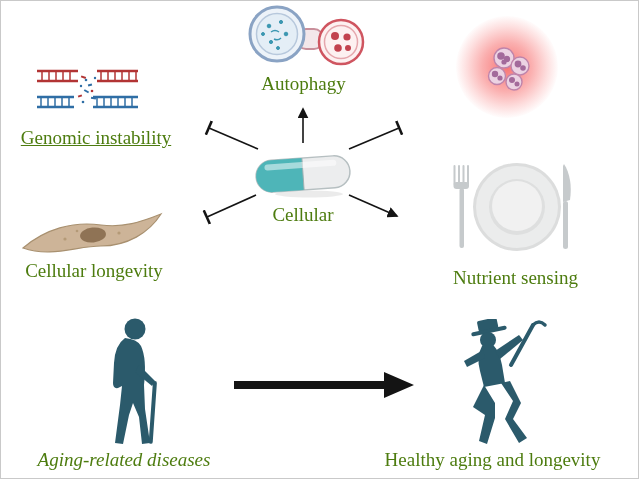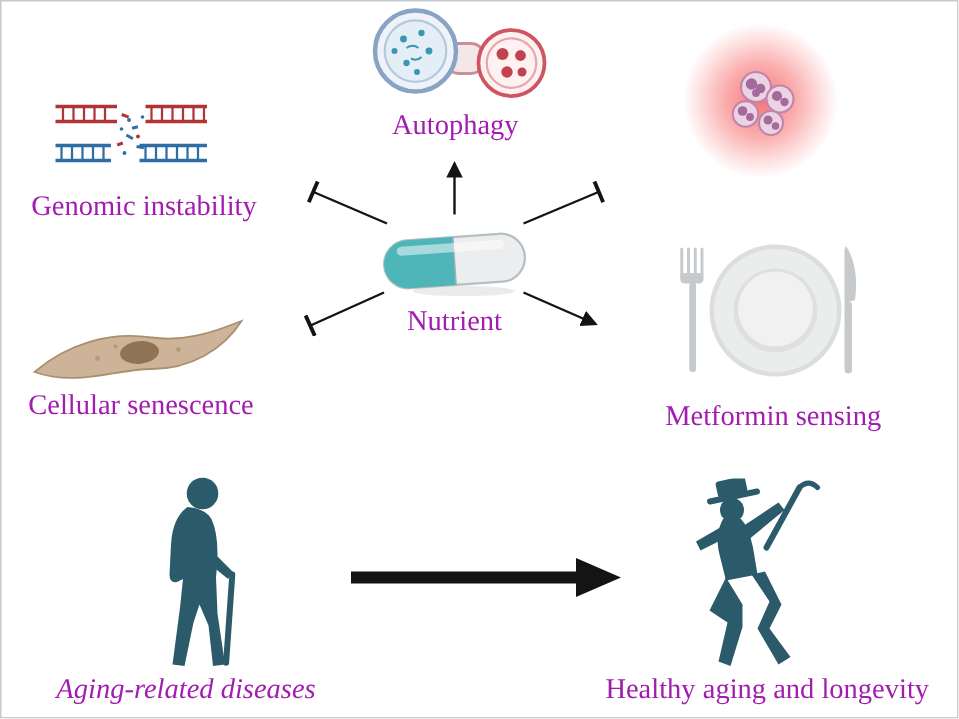--- a/index.html
+++ b/index.html
@@ -1,21 +1,21 @@
 <!DOCTYPE html>
 <html style="--pill-teal: #4eb5b8; --pill-body: #ecedee; --silhouette: #2b5a6b; --connector: #141414; --dna-red: #b23434; --dna-blue: #2f6ea5; --glow-red: #f76d6d; --cell-tan: #cdb498; --plate-gray: #dcdddd; --autophagosome-blue: #8aa3c4; --lysosome-red: #cf5560;"><head>
 <meta charset="utf-8">
 <style>
   * { margin:0; padding:0; box-sizing:border-box; }
   html,body { background:#ffffff; }
   body { font-family:"Liberation Serif", serif; }
   .canvas { position:relative; width:639px; height:479px; background:#fff;
             border:1px solid #c9c9c9; overflow:hidden; }
   .icon  { position:absolute; }
-  .node-label { position:absolute; text-align:center; font-size:19px; color:#a21caf;
+  .node-label { position:absolute; text-align:center; font-size:19px; color:#4d7c0f;
                 line-height:1.1; white-space:nowrap; }
   .overlay { position:absolute; left:0; top:0; pointer-events:none; }
   .conn { stroke:var(--connector,#141414); stroke-width:1.6; fill:none; }
   .glow { position:absolute; left:455px; top:15px; width:102px; height:102px; border-radius:50%;
           background: radial-gradient(circle,
             rgba(247,109,109,0.95) 0%,
             rgba(247,109,109,0.55) 34%,
             rgba(247,109,109,0.22) 56%,
             rgba(247,109,109,0.0) 72%); }
   .glow svg { position:absolute; left:0; top:0; }
@@ -115,21 +115,21 @@
         <rect x="44" y="31" width="4" height="2" fill="#b23434" transform="rotate(-20 46 32)"></rect>
         <rect x="57" y="33" width="5" height="2" fill="#2f6ea5" transform="rotate(10 59 34)"></rect>
         <circle cx="52" cy="16" r="1.3" fill="#2f6ea5"></circle>
           <circle cx="58" cy="27" r="1.3" fill="#b23434"></circle>
         <circle cx="47" cy="22" r="1.2" fill="#2f6ea5"></circle>
           <circle cx="61" cy="14" r="1.2" fill="#2f6ea5"></circle>
         <circle cx="49" cy="38" r="1.3" fill="#2f6ea5"></circle>
       </g>
     </svg>
   </div>
-  <div class="node-label" style="left:2px; top:127px; width:186px;">Genomic instability</div>
+  <div class="node-label" style="left:2px; top:127px; width:186px;text-decoration:underline;">Genomic instability</div>
 
   <div class="glow">
     <svg width="102" height="102" viewBox="0 0 102 102">
       <g stroke="#bf84ab" stroke-width="1.4" fill="#ecd3e3">
         <circle cx="48" cy="42" r="10"></circle>
           <circle cx="64" cy="50" r="9"></circle>
         <circle cx="41" cy="60" r="8.5"></circle>
           <circle cx="58" cy="66" r="8"></circle>
       </g>
       <g fill="#9c5f94" opacity="0.9">
@@ -150,32 +150,32 @@
     <svg width="100" height="50" viewBox="0 0 100 50">
       <ellipse cx="56" cy="45" rx="34" ry="3.5" fill="rgba(0,0,0,0.08)"></ellipse>
       <g transform="rotate(-4 50 25)">
         <rect x="3" y="9" width="94" height="32" rx="16" fill="var(--pill-body,#ecedee)" stroke="#b6bfc1" stroke-width="1.5"></rect>
         <path d="M19 9 H50 V41 H19 A16 16 0 0 1 3 25 A16 16 0 0 1 19 9 Z" fill="var(--pill-teal,#4eb5b8)"></path>
         <line x1="50" y1="9" x2="50" y2="41" stroke="#9fb0b2" stroke-width="1"></line>
         <rect x="12" y="13" width="72" height="6" rx="3" fill="rgba(255,255,255,0.5)"></rect>
       </g>
     </svg>
   </div>
-  <div class="node-label" style="left:244px; top:204px; width:116px;">Nutrient</div>
+  <div class="node-label" style="left:244px; top:204px; width:116px;">Cellular</div>
 
   <div class="icon" style="left:20px; top:210px;">
     <svg width="142" height="50" viewBox="0 0 142 50">
       <path d="M2 37 C 24 18, 52 10, 80 14 C 102 17, 120 11, 140 3 C 128 22, 106 35, 80 35 C 56 35, 30 47, 2 37 Z" fill="var(--cell-tan,#cdb498)" stroke="#a8906f" stroke-width="1.2"></path>
       <ellipse cx="72" cy="24" rx="13" ry="7.5" fill="#8f7355" transform="rotate(-6 72 24)"></ellipse>
       <circle cx="44" cy="28" r="1.6" fill="#b49a77"></circle>
         <circle cx="98" cy="22" r="1.6" fill="#b49a77"></circle>
       <circle cx="56" cy="20" r="1.3" fill="#b49a77"></circle>
     </svg>
   </div>
-  <div class="node-label" style="left:2px; top:260px; width:182px;">Cellular senescence</div>
+  <div class="node-label" style="left:2px; top:260px; width:182px;">Cellular longevity</div>
 
   <div class="icon" style="left:450px; top:158px;">
     <svg width="132" height="98" viewBox="0 0 132 98">
       <g>
         <circle cx="66" cy="48" r="44" fill="var(--plate-gray,#dcdddd)"></circle>
         <circle cx="66" cy="48" r="41" fill="#ebecec"></circle>
         <circle cx="66" cy="48" r="28" fill="#dedfdf"></circle>
         <circle cx="66" cy="47" r="25" fill="#f1f1f1"></circle>
       </g>
       <g fill="#c6cacc">
@@ -185,21 +185,21 @@
         <rect x="16" y="6" width="2" height="20" rx="1"></rect>
         <rect x="2.5" y="23" width="15.5" height="7" rx="3"></rect>
         <rect x="8.5" y="29" width="4.5" height="60" rx="2"></rect>
       </g>
       <g fill="#c6cacc">
         <path d="M113 5 C119 14 121 27 119 41 L112 43 L112 7 Z"></path>
         <rect x="112" y="42" width="5" height="48" rx="2.5"></rect>
       </g>
     </svg>
   </div>
-  <div class="node-label" style="left:437px; top:267px; width:155px;">Metformin sensing</div>
+  <div class="node-label" style="left:437px; top:267px; width:155px;">Nutrient sensing</div>
 
   <div class="icon" style="left:88px; top:316px;">
     <svg width="84" height="132" viewBox="0 0 84 132">
       <g fill="var(--silhouette,#2b5a6b)">
         <circle cx="46" cy="12" r="10.5"></circle>
         <path d="M36 21 Q26 28 25 46 L24 66 Q24 72 29 71 L33 69 L31 88 L26 126 L34 127 L40 98 L44 86 L50 100 L53 127 L61 126 L56 92 L55 68 Q58 42 52 29 Q48 22 36 21 Z"></path>
         <path d="M50 48 L66 64 L63 69 L46 55 Z"></path>
         <rect x="64" y="64" width="4" height="63" rx="2" transform="rotate(4 66 64)"></rect>
       </g>
     </svg>
@@ -217,15 +217,15 @@
         <path d="M33 27 Q27 38 31 52 L35 68 L56 64 L53 46 Q50 32 45 27 Z"></path>
         <path d="M34 31 L15 42 L18 48 L36 39 Z"></path>
         <path d="M46 32 L70 16 L74 21 L51 40 Z"></path>
         <line x1="62" y1="46" x2="84" y2="6" stroke="var(--silhouette,#2b5a6b)" stroke-width="4" stroke-linecap="round"></line>
         <path d="M84 6 q6 -6 12 0" stroke="var(--silhouette,#2b5a6b)" stroke-width="3.5" fill="none" stroke-linecap="round"></path>
         <path d="M35 66 L24 88 L36 96 L30 122 L38 125 L46 99 L46 84 Z"></path>
         <path d="M52 64 L64 82 L56 100 L70 124 L78 119 L64 100 L72 84 L61 62 Z"></path>
       </g>
     </svg>
   </div>
-  <div class="node-label" style="left:388px; top:449px; width:245px;">Healthy aging and longevity</div>
+  <div class="node-label" style="left:369px; top:449px; width:245px;">Healthy aging and longevity</div>
 
 </div>
 
 </body></html>

